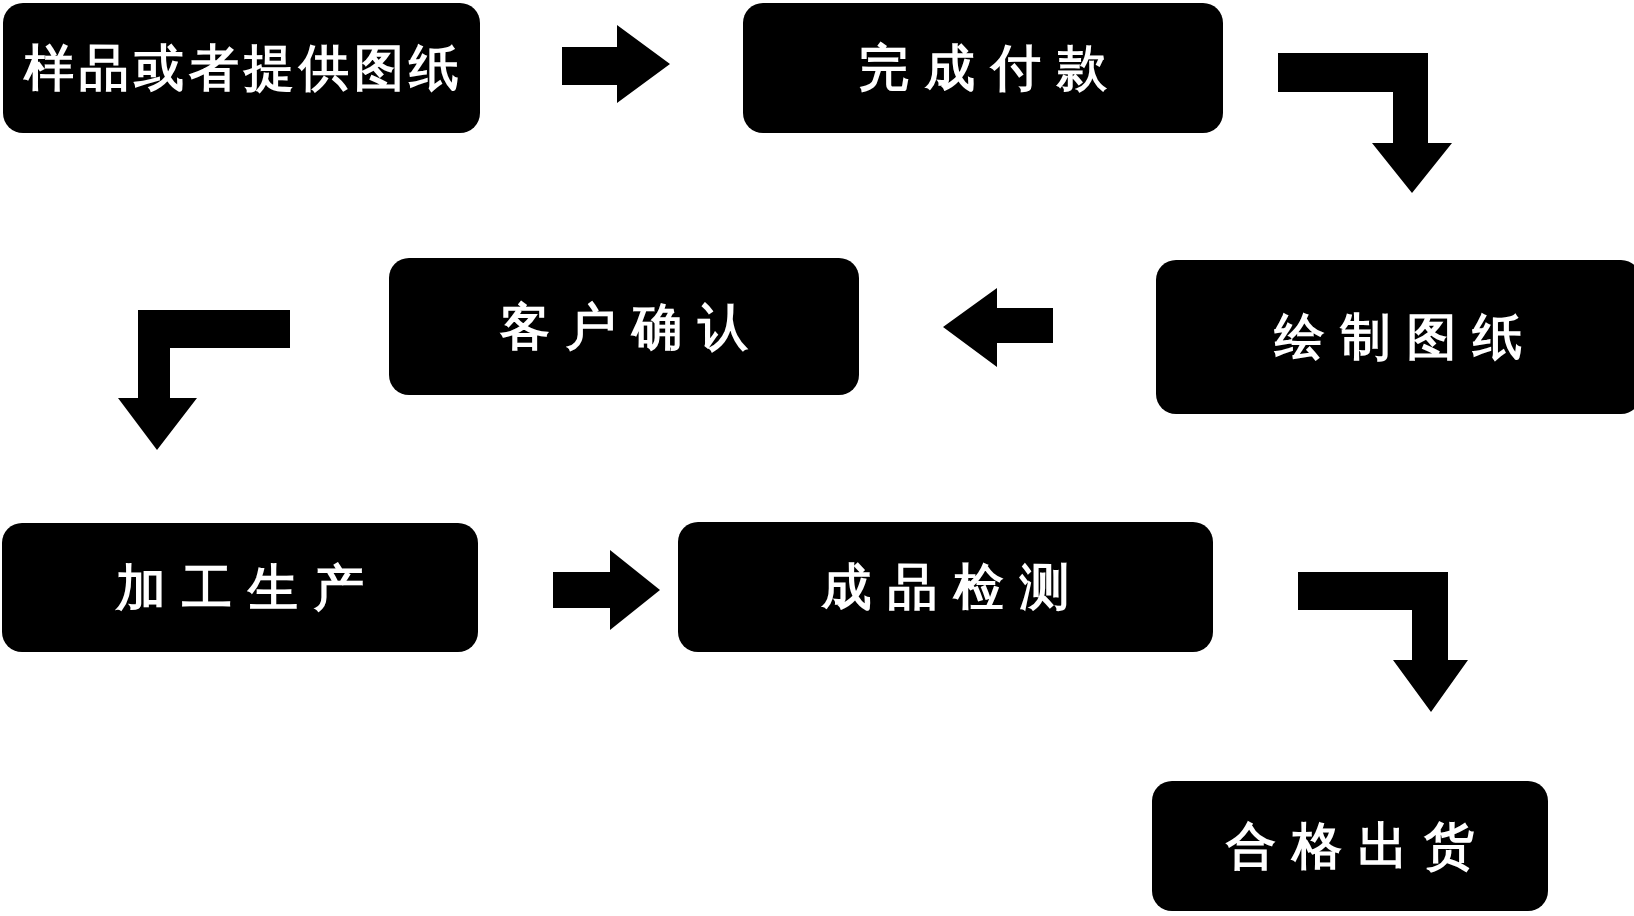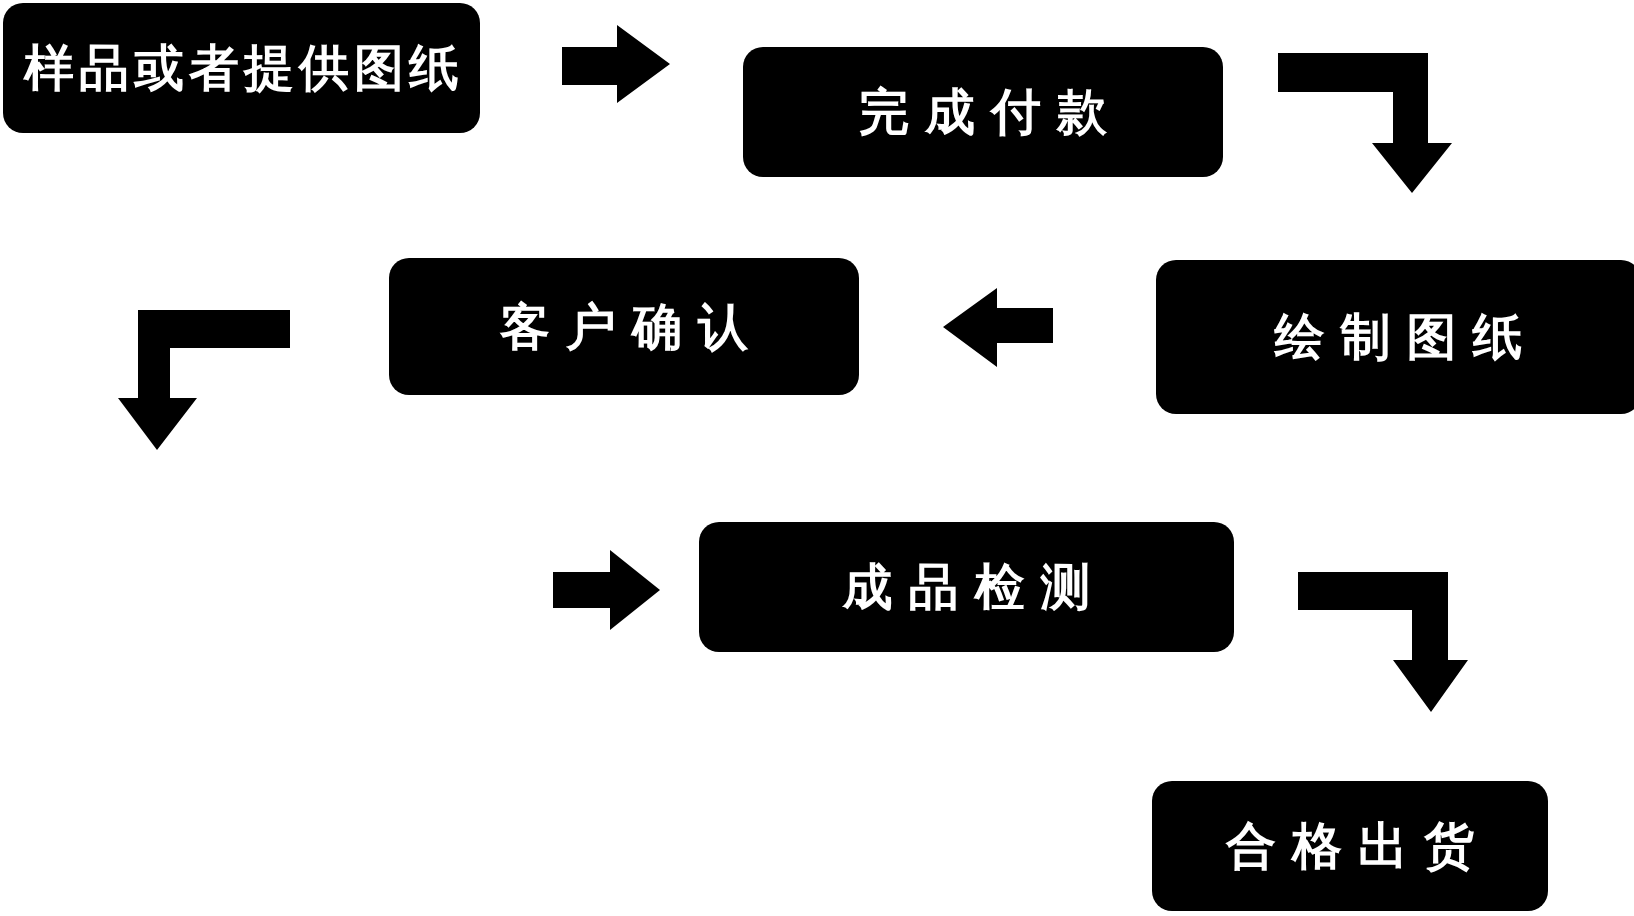--- a/index.html
+++ b/index.html
@@ -36,25 +36,25 @@
     font-weight: bold;
     font-size: 50px;
     line-height: 1;
     white-space: nowrap;
   }
   .ls-wide   { letter-spacing: 16px; text-indent: 16px; }
   .ls-narrow { letter-spacing: 5px;  text-indent: 5px;  }
 
   
   .n-sample     { left: 3px;    top: 3px;   width: 477px; height: 130px; }
-  .n-payment    { left: 743px;  top: 3px;   width: 480px; height: 130px; margin-top: 44px; }
+  .n-payment    { left: 743px;  top: 3px;   width: 480px; height: 130px; }
   .n-draw       { left: 1156px; top: 260px; width: 485px; height: 154px; }
   .n-confirm    { left: 389px;  top: 258px; width: 470px; height: 137px; }
   .n-production { left: 2px;    top: 523px; width: 476px; height: 129px; }
-  .n-inspection { left: 699px;  top: 522px; width: 535px; height: 130px; }
+  .n-inspection { left: 678px;  top: 522px; width: 535px; height: 130px; }
   .n-shipment   { left: 1152px; top: 781px; width: 396px; height: 130px; }
 </style>
 </head>
 <body>
 
 <div class="canvas">
 
   <svg class="arrows-layer" viewBox="0 0 1634 916" xmlns="http://www.w3.org/2000/svg">
 
     <polygon class="arrow" points="562,47 617,47 617,25 670,64 617,103 617,85 562,85"></polygon>
@@ -79,20 +79,23 @@
   </div>
 
   <div class="node n-draw ls-wide">
     <span>绘制图纸</span>
   </div>
 
   <div class="node n-confirm ls-wide">
     <span>客户确认</span>
   </div>
 
+  <div class="node n-production ls-wide">
+    <span>加工生产</span>
+  </div>
 
   <div class="node n-inspection ls-wide">
     <span>成品检测</span>
   </div>
 
   <div class="node n-shipment ls-wide">
     <span>合格出货</span>
   </div>
 
 </div>

